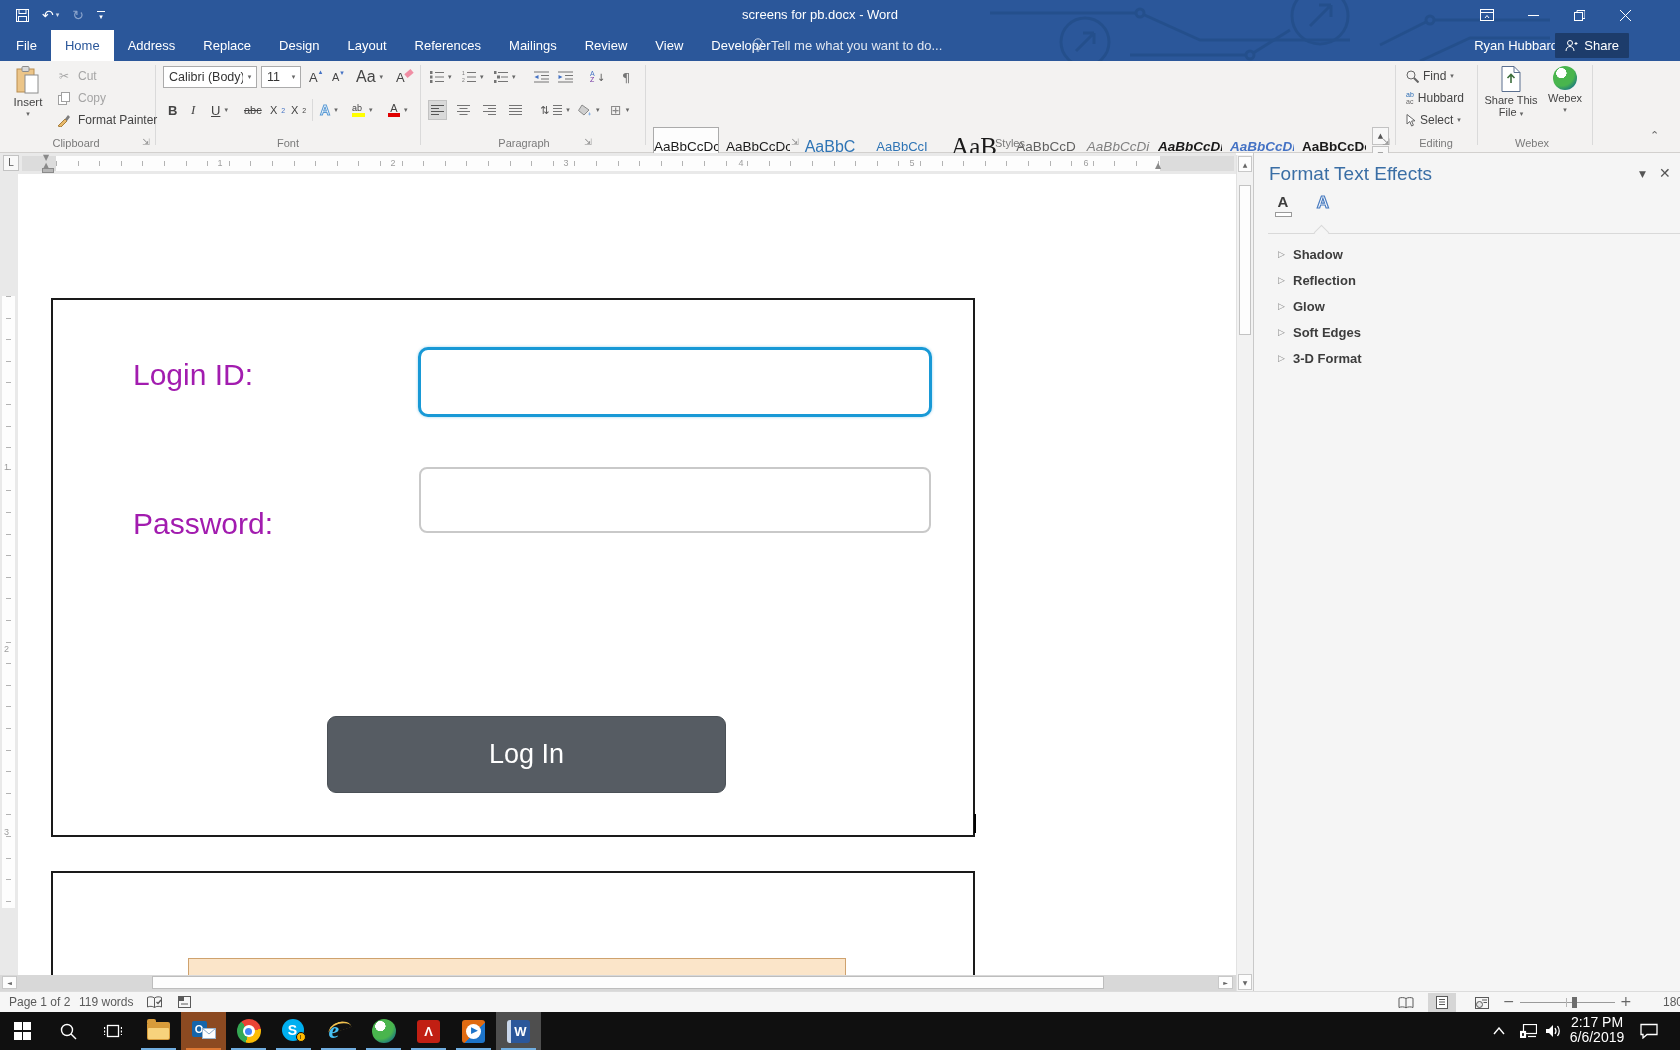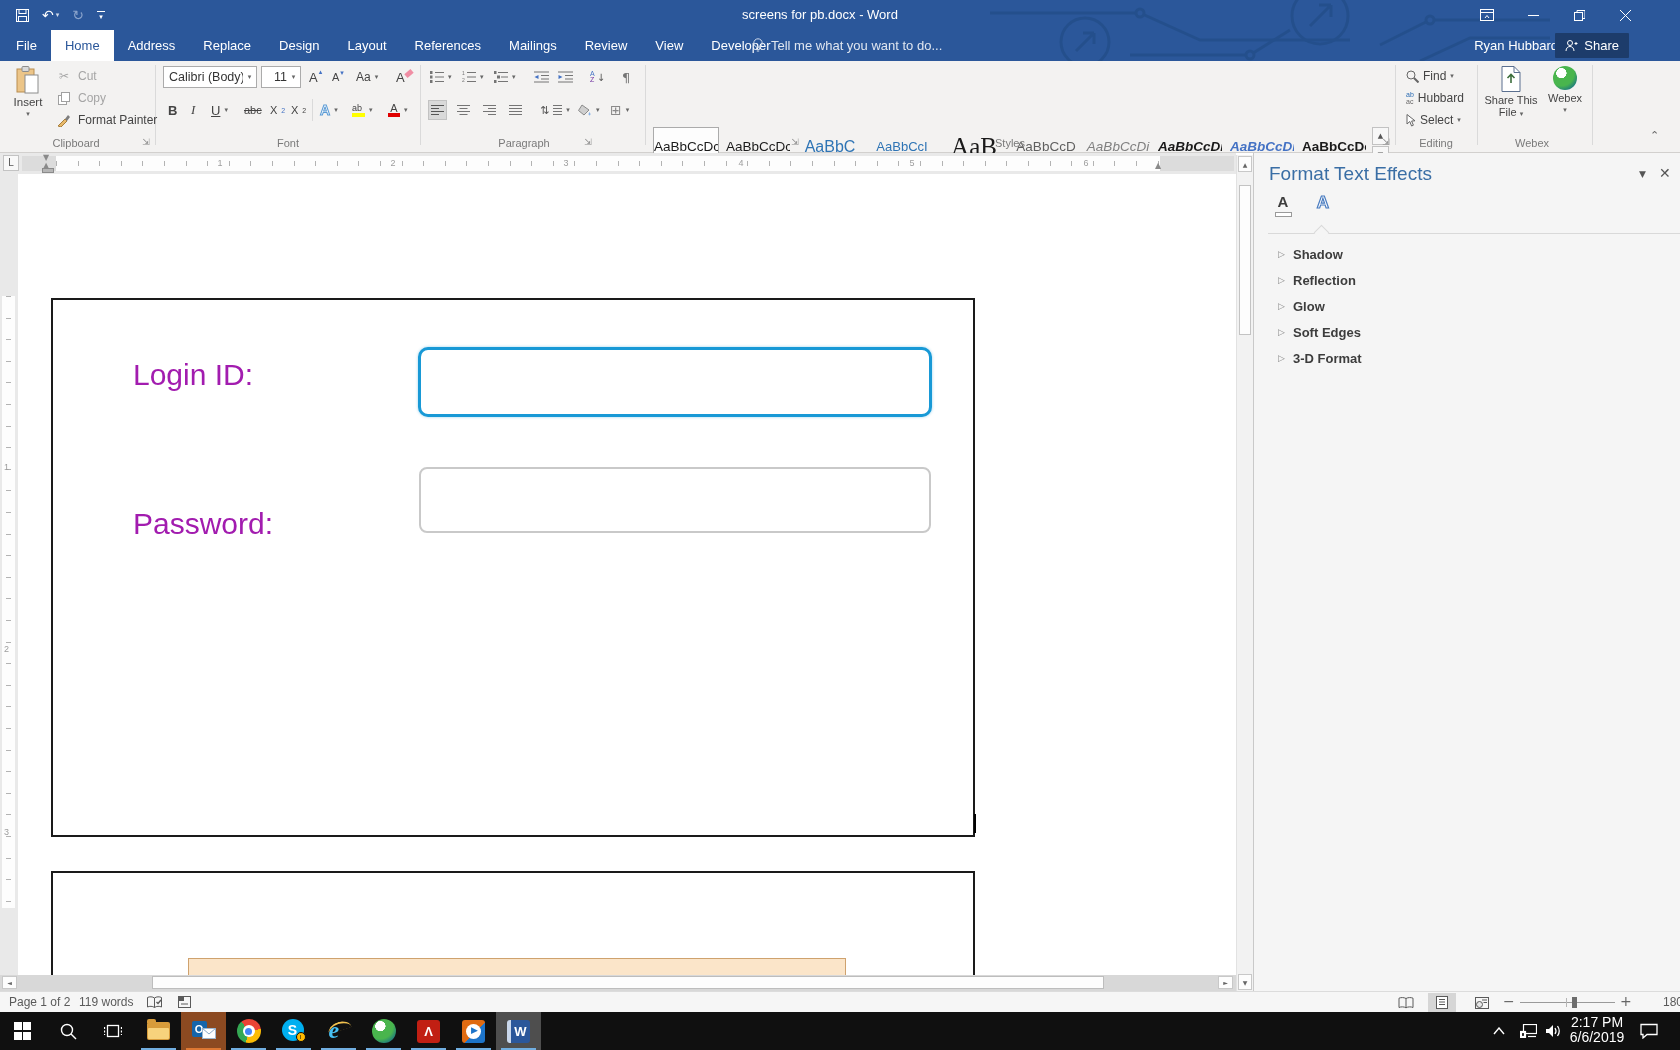--- a/index.html
+++ b/index.html
@@ -32,21 +32,21 @@
   .ribbon{position:absolute;left:0;top:61px;width:1680px;height:92px;background:#f3f2f1;
           border-bottom:1px solid #d2d0ce;box-sizing:border-box;font-size:12px;color:#444;}
   .gsep{position:absolute;top:4px;height:80px;width:1px;background:#dadada;}
   .glabel{position:absolute;bottom:3px;font-size:11px;color:#7a7a7a;transform:translateX(-50%);white-space:nowrap;}
   .launcher{position:absolute;bottom:4px;font-size:9px;color:#8a8a8a;width:12px;height:12px;line-height:12px;text-align:center;}
   .rbtn{position:absolute;display:flex;align-items:center;gap:4px;height:20px;padding:0 2px;}
   .ricon{display:flex;align-items:center;justify-content:center;width:20px;height:20px;}
   .sel{background:#d9d9d9;border:1px solid #c2c2c2;box-sizing:border-box;}
   .combo{position:absolute;height:22px;background:#fff;border:1px solid #ababab;box-sizing:border-box;
          display:flex;align-items:center;font-size:12.5px;color:#333;}
-  .combo .tx{padding-left:5px;flex:1;white-space:nowrap;overflow:hidden;text-align:right;}
+  .combo .tx{padding-left:5px;flex:1;white-space:nowrap;overflow:hidden;}
   .combo .dd{width:13px;text-align:center;font-size:7px;color:#666;}
   .dd7{font-size:7px;color:#666;}
   .bigbtn{position:absolute;display:flex;flex-direction:column;align-items:center;gap:2px;font-size:11.5px;color:#444;text-align:center;}
 
   
   .style-item{position:absolute;top:66px;width:66px;height:57px;text-align:center;border:1px solid transparent;box-sizing:border-box;}
   .style-item.on{border-color:#ababab;background:#fdfdfd;}
   .sprev{height:34px;line-height:38px;font-size:13.5px;color:#1a1a1a;white-space:nowrap;overflow:hidden;}
   .slab{font-size:10.5px;color:#444;white-space:nowrap;overflow:hidden;}
   .sp-h1{color:#2e74b5;font-size:16px;}
@@ -268,21 +268,21 @@
     </div>
     <div class="rbtn" style="left:307px;top:6px;">
         <span style="font-size:13px;">A</span>
         <span class="dd7 glyph" style="color:#4472c4;position:relative;top:-5px;left:-3px;">▴</span>
       </div>
     <div class="rbtn" style="left:330px;top:6px;">
         <span style="font-size:11px;">A</span>
         <span class="dd7 glyph" style="color:#4472c4;position:relative;top:-4px;left:-3px;">▾</span>
       </div>
     <div class="rbtn" style="left:354px;top:6px;">
-        <span style="font-size:12px;">Aa</span>
+        <span style="font-size:16px;">Aa</span>
         <span class="dd7 glyph">▾</span>
       </div>
     <div class="rbtn" style="left:394px;top:6px;">
       <span style="font-size:13px;">A</span>
       <span style="width:8px;height:5px;background:#f08ea4;transform:rotate(-40deg);position:relative;left:-4px;top:-4px;"></span>
     </div>
 
     <div class="rbtn" style="left:166px;top:39px;font-weight:bold;font-size:13px;">B</div>
     <div class="rbtn" style="left:189px;top:39px;font-style:italic;font-size:13px;font-family:'Liberation Serif',serif;">I</div>
     <div class="rbtn" style="left:209px;top:39px;font-size:13px;">
@@ -512,20 +512,23 @@
       <span class="vnum" style="top:288px;">1</span>
       <span class="vnum" style="top:470px;">2</span>
       <span class="vnum" style="top:653px;">3</span>
     </div>
 
     <div class="mockbox" style="top:124px;height:535px;">
       <span class="loginlabel" style="top:58px;">Login ID:</span>
       <input class="mockinput" style="left: 365px; top: 47px; width: 514px; height: 70px; border: 3px solid rgb(24, 153, 214); border-radius: 10px; box-shadow: rgba(24, 153, 214, 0.45) 0px 0px 3px;" readonly="">
       <span class="loginlabel" style="top:207px;">Password:</span>
       <input class="mockinput" style="left: 366px; top: 167px; width: 512px; height: 66px; border: 2px solid rgb(201, 201, 201); border-radius: 8px;" readonly="">
+      <div class="loginbtn">
+        <span>Log In</span>
+      </div>
     </div>
     <span class="abs" style="left:974px;top:640px;width:2px;height:19px;background:#000;"></span>
 
     <div class="mockbox" style="top:697px;height:120px;border-bottom:none;">
       <div class="tanbox"></div>
     </div>
   </div>
 
   <div class="vsb">
     <div class="sbtn glyph" style="left:1px;top:1px;width:14px;height:16px;">▲</div>

